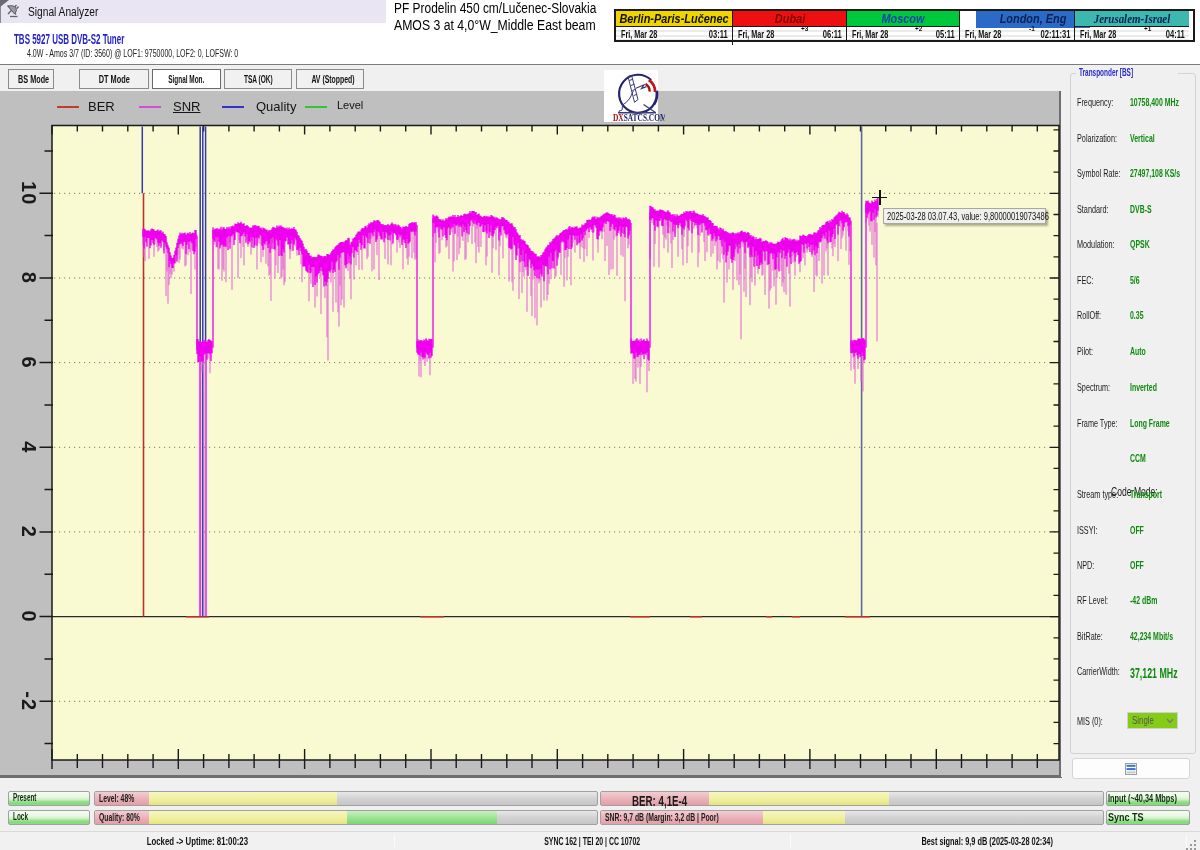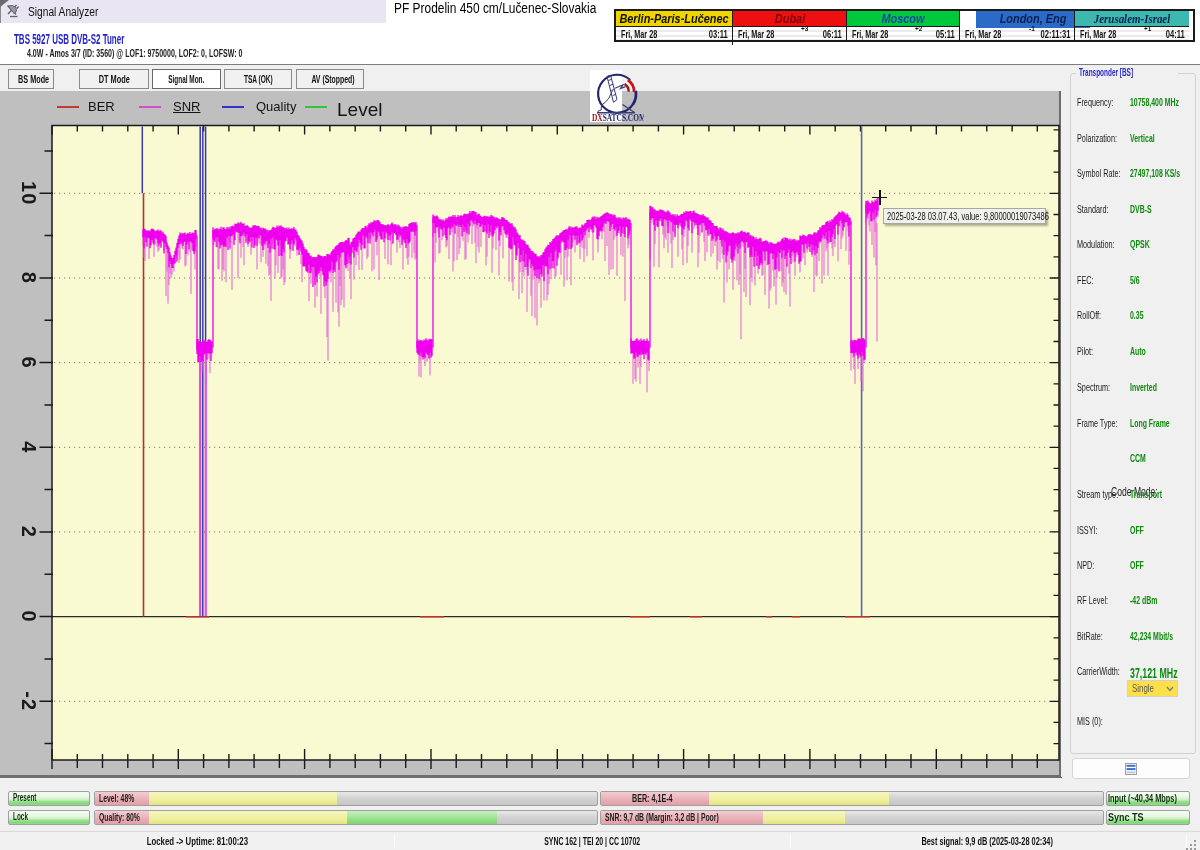--- a/index.html
+++ b/index.html
@@ -21,24 +21,25 @@
     <path d="M2.5,2.5 L11,11.5"></path>
     <path d="M11.5,2 L3,11"></path>
     <path d="M3,3 Q8,1.5 11,4.5 Q12.5,8 9.5,11 Z" fill="#9a9aa4" stroke-width="1"></path>
     <path d="M5,13.5 L12.5,13.5"></path>
     <path d="M12,5.5 L13.5,3.5"></path>
   </g>
 </svg>
 <div class="abs" style="left:28px;top:5px;font-size:12px;color:#111;"><span class="cx" style="transform:scaleX(0.85);">Signal Analyzer</span></div>
 
 <div class="abs" style="left:14px;top:31px;font-size:14px;font-weight:bold;color:#2222cc;"><span class="cx" style="transform:scaleX(0.57);">TBS 5927 USB DVB-S2 Tuner</span></div>
-<div class="abs" style="left:27px;top:47px;font-size:11px;font-weight:bold;color:#222;"><span class="cx" style="transform:scaleX(0.64);">4.0W - Amos 3/7 (ID: 3560) @ LOF1: 9750000, LOF2: 0, LOFSW: 0</span></div>
+<div class="abs" style="left:27px;top:47px;font-size:11px;font-weight:normal;color:#222;"><span class="cx" style="transform:scaleX(0.64);">4.0W - Amos 3/7 (ID: 3560) @ LOF1: 9750000, LOF2: 0, LOFSW: 0</span></div>
 
 <div class="abs" style="left:394px;top:-1.5px;font-size:15.5px;color:#000;line-height:17.7px;z-index:30;">
   <div><span class="cx" style="transform:scaleX(0.77);">PF Prodelin 450 cm/Lučenec-Slovakia</span></div>
+  <div><span class="cx" style="transform:scaleX(0.79);">AMOS 3 at 4,0°W_Middle East beam</span></div>
 </div>
 
 <div class="abs" id="clocks" style="left:614px;top:9px;width:581px;height:33px;border:2px solid #1a1a1a;background:#fff;z-index:30;">
 <div class="abs" style="left:0px;top:0;width:116px;height:29px;">
 <div class="abs" style="left:0;top:0;width:100%;height:16px;background:#f0d400;border-bottom:1.2px solid #1a1a1a;font-size:13px;font-style:italic;font-weight:bold;color:#111100;line-height:15.5px;">
         <span style="position:absolute;left:50%;white-space:nowrap;transform:translateX(-50%) scaleX(0.84);transform-origin:center;">Berlin-Paris-Lučenec</span>
       </div>
 <div class="abs" style="left:0;top:16.5px;width:100%;height:12.5px;background:repeating-linear-gradient(#ffffff 0 2.4px, #ebebeb 2.4px 4.4px);"></div>
 <div class="abs" style="left:5px;top:16.5px;font-size:11.5px;font-weight:bold;color:#111;"><span class="cx" style="transform:scaleX(0.63);">Fri, Mar 28</span></div>
 <div class="abs" style="right:4px;top:16.5px;font-size:11.5px;font-weight:bold;color:#111;"><span class="cx" style="transform:scaleX(0.66);transform-origin:right center;">03:11</span></div>
@@ -95,21 +96,21 @@
 <div class="abs" style="left:0;top:91px;width:1061px;height:686px;background:#bfbfbf;border-right:2px solid #6e6e6e;border-bottom:2px solid #6e6e6e;"></div>
 
 <div class="abs" id="legend">
 <div class="abs" style="left:57px;top:106px;width:22px;height:2px;background:#c23b33;"></div>
 <div class="abs" style="left:88px;top:99px;font-size:13px;color:#141414;">BER</div>
 <div class="abs" style="left:139px;top:106px;width:22px;height:2px;background:#d24fd2;"></div>
 <div class="abs" style="left:173px;top:99px;font-size:13px;color:#141414;text-decoration:underline;">SNR</div>
 <div class="abs" style="left:222px;top:106px;width:22px;height:2px;background:#3333cc;"></div>
 <div class="abs" style="left:256px;top:99px;font-size:13px;color:#141414;">Quality</div>
 <div class="abs" style="left:305px;top:106px;width:22px;height:2px;background:#35c435;"></div>
-<div class="abs" style="left:337px;top:99px;font-size:19px;color:#141414;">Level</div>
+<div class="abs" style="left:337px;top:99px;font-size:11px;color:#141414;">Level</div>
 </div>
 
 <div class="abs" style="left:52px;top:125px;width:1007px;height:635px;background:#fafad2;"></div>
 
 <svg id="chartsvg" class="abs" style="left:0;top:91px;" width="1062" height="686" viewBox="0 91 1062 686">
 <line x1="54.0" y1="193.3" x2="1058.0" y2="193.3" stroke="#7c7c66" stroke-width="1" stroke-dasharray="1.2 3.8"></line>
 <line x1="54.0" y1="278.0" x2="1058.0" y2="278.0" stroke="#7c7c66" stroke-width="1" stroke-dasharray="1.2 3.8"></line>
 <line x1="54.0" y1="362.6" x2="1058.0" y2="362.6" stroke="#7c7c66" stroke-width="1" stroke-dasharray="1.2 3.8"></line>
 <line x1="54.0" y1="447.3" x2="1058.0" y2="447.3" stroke="#7c7c66" stroke-width="1" stroke-dasharray="1.2 3.8"></line>
 <line x1="54.0" y1="531.9" x2="1058.0" y2="531.9" stroke="#7c7c66" stroke-width="1" stroke-dasharray="1.2 3.8"></line>
@@ -135,21 +136,21 @@
 <path d="M197,235.6V349.9M213,347.8V227.2M417,225.0V347.8M433,347.8V218.7M631,222.9V347.8M650,347.8V212.3M851,220.8V347.8M866,347.8V204.3" stroke="#ee00ee" stroke-width="1.3" fill="none"></path>
 <path d="M143,228.7V237.0M144,228.6V248.4M145,229.2V237.1M146,230.2V242.2M147,231.0V246.8M148,230.3V238.0M149,230.5V237.9M150,231.3V248.3M151,229.2V245.6M152,228.6V239.9M153,228.9V243.2M154,229.5V244.7M155,231.0V238.2M156,230.9V238.6M157,230.2V239.6M158,229.6V243.2M159,231.3V245.8M160,230.3V243.0M161,230.3V247.8M162,232.7V240.4M163,231.6V242.0M164,233.9V253.5M165,234.3V243.4M166,235.9V247.2M167,242.3V249.0M168,245.2V252.9M169,247.4V267.3M170,252.3V261.3M171,255.4V263.9M172,258.0V268.0M173,257.8V268.0M174,254.9V263.4M175,250.7V263.5M176,247.6V255.5M177,242.7V261.6M178,238.7V248.0M179,235.6V244.4M180,232.4V243.9M181,234.2V242.6M182,232.8V243.9M183,233.8V246.1M184,233.0V241.9M185,232.4V241.4M186,234.7V254.0M187,233.5V244.7M188,232.8V242.1M189,233.8V249.2M190,232.1V241.5M191,234.0V241.6M192,233.0V243.3M193,232.6V251.0M194,233.3V254.2M195,230.1V251.7M196,230.1V239.3M197,339.0V354.0M198,339.1V362.5M199,341.3V362.0M200,342.1V356.5M201,341.8V361.9M202,341.9V360.7M203,340.5V361.4M204,341.5V354.8M205,339.8V353.4M206,342.1V353.7M207,341.8V359.8M208,340.1V353.3M209,339.1V353.5M210,339.9V353.7M211,340.6V360.9M212,341.4V353.3M213,229.9V239.1M214,229.8V240.4M215,228.4V241.7M216,228.9V237.3M217,227.9V247.3M218,229.4V237.3M219,228.6V241.7M220,229.2V248.5M221,226.8V245.5M222,229.6V243.9M223,227.2V245.6M224,227.3V246.9M225,229.1V245.5M226,229.0V247.1M227,227.1V237.4M228,228.6V250.0M229,226.7V236.0M230,228.5V248.7M231,226.3V236.2M232,226.3V236.3M233,225.4V234.4M234,226.4V245.0M235,223.6V240.0M236,224.0V231.5M237,223.7V232.4M238,222.2V232.0M239,223.3V232.9M240,223.0V243.3M241,221.7V236.2M242,223.5V235.9M243,223.8V234.3M244,223.3V232.4M245,226.0V236.4M246,225.7V242.7M247,225.1V234.2M248,226.1V244.2M249,227.2V241.1M250,227.9V242.3M251,227.6V236.9M252,227.4V247.4M253,225.3V237.2M254,225.7V248.1M255,224.9V245.5M256,225.6V237.7M257,226.2V245.7M258,225.8V237.6M259,226.0V238.5M260,227.9V235.1M261,227.6V235.8M262,229.5V245.7M263,227.5V250.1M264,228.2V243.3M265,228.6V244.4M266,229.8V241.4M267,229.6V240.8M268,231.5V248.1M269,230.0V243.9M270,230.4V252.8M271,229.9V238.7M272,228.2V248.8M273,226.7V237.6M274,227.3V248.9M275,227.9V249.8M276,227.7V239.3M277,225.6V240.5M278,227.2V245.5M279,225.6V256.1M280,226.5V239.9M281,225.3V255.6M282,226.7V256.1M283,226.9V249.2M284,227.9V252.5M285,227.7V241.6M286,228.7V241.1M287,227.4V237.6M288,229.3V244.4M289,227.5V244.4M290,229.2V249.3M291,228.5V243.8M292,228.2V239.9M293,228.7V250.8M294,226.9V244.6M295,229.2V237.9M296,229.8V240.3M297,231.7V249.9M298,234.9V249.5M299,235.8V255.1M300,238.1V247.8M301,239.4V251.2M302,240.8V254.5M303,243.6V266.5M304,246.8V266.4M305,249.4V266.6M306,249.1V270.8M307,250.4V271.7M308,252.9V272.8M309,253.0V264.7M310,255.7V273.2M311,255.5V272.7M312,257.6V267.1M313,257.0V287.1M314,257.0V267.1M315,257.1V284.9M316,257.6V276.4M317,256.8V282.4M318,254.8V273.8M319,254.6V272.9M320,255.6V270.7M321,255.7V267.2M322,256.0V271.3M323,257.2V275.2M324,255.9V286.5M325,256.1V281.3M326,256.4V285.8M327,254.1V282.2M328,253.9V279.0M329,254.7V271.1M330,254.5V272.4M331,252.4V269.7M332,251.0V261.8M333,249.2V273.0M334,249.5V269.8M335,247.3V271.9M336,246.0V262.5M337,245.3V260.7M338,244.7V255.0M339,243.3V269.8M340,242.4V257.5M341,242.0V252.9M342,242.0V252.7M343,241.7V252.0M344,242.4V252.3M345,241.1V265.3M346,240.1V268.3M347,240.3V264.1M348,238.1V253.9M349,237.7V263.2M350,244.7V256.5M351,242.2V264.4M352,241.5V253.3M353,238.6V247.2M354,237.9V257.5M355,236.9V250.2M356,234.7V250.5M357,233.6V252.0M358,231.7V246.8M359,231.2V239.8M360,232.0V242.9M361,229.7V249.7M362,228.2V245.1M363,227.9V235.5M364,228.3V248.6M365,226.3V248.6M366,225.7V236.3M367,227.5V238.0M368,225.1V242.9M369,223.3V232.7M370,223.7V243.8M371,222.0V232.3M372,223.1V233.8M373,222.1V236.2M374,220.2V231.9M375,220.5V229.4M376,221.4V242.0M377,219.9V239.6M378,220.1V231.2M379,220.8V232.6M380,221.7V236.0M381,224.1V239.4M382,224.4V239.4M383,224.0V231.7M384,225.3V242.3M385,225.0V238.2M386,225.6V232.0M387,225.0V233.6M388,224.1V240.0M389,225.2V235.5M390,225.3V240.6M391,223.8V234.7M392,222.4V231.7M393,223.8V243.6M394,225.2V232.9M395,224.0V233.5M396,224.4V235.3M397,226.2V239.9M398,224.4V239.4M399,225.3V234.5M400,226.6V236.8M401,227.2V235.0M402,228.4V244.9M403,226.4V239.6M404,227.0V239.7M405,226.6V243.0M406,226.1V248.1M407,226.7V238.9M408,226.8V243.8M409,224.1V243.1M410,222.9V241.8M411,223.2V231.5M412,222.1V231.9M413,223.0V230.4M414,222.0V232.3M415,223.0V235.5M416,222.0V231.3M417,341.3V352.7M418,339.2V354.7M419,341.1V354.2M420,340.1V355.8M421,340.3V352.5M422,340.2V357.1M423,341.2V359.4M424,339.5V357.1M425,340.4V358.4M426,338.3V352.5M427,339.7V353.9M428,341.1V354.9M429,338.7V358.6M430,339.2V352.8M431,338.9V357.8M432,339.3V356.1M433,214.4V223.0M434,215.7V223.0M435,216.8V233.3M436,215.7V227.6M437,215.5V227.4M438,216.8V226.6M439,219.1V237.4M440,219.5V227.2M441,219.2V229.6M442,220.4V229.2M443,219.3V236.4M444,220.9V227.6M445,220.2V234.9M446,218.0V238.1M447,219.3V240.2M448,217.8V228.4M449,216.6V227.1M450,216.9V235.1M451,216.3V228.7M452,216.7V226.2M453,214.9V227.4M454,216.8V224.1M455,215.1V233.8M456,217.2V225.3M457,217.0V225.8M458,215.0V224.2M459,216.8V226.7M460,215.9V225.2M461,215.0V226.9M462,216.1V236.5M463,215.5V224.4M464,214.1V232.1M465,213.4V226.8M466,214.6V230.2M467,214.1V233.0M468,213.7V223.6M469,213.2V234.4M470,211.0V225.9M471,212.8V220.8M472,211.1V219.8M473,211.1V222.5M474,211.0V224.2M475,212.3V220.4M476,212.1V223.8M477,215.0V225.2M478,213.9V222.9M479,213.4V222.8M480,215.4V227.0M481,215.8V226.0M482,217.1V224.2M483,217.0V232.1M484,215.9V232.3M485,215.8V225.0M486,216.8V231.4M487,216.1V233.8M488,217.0V224.2M489,216.2V238.1M490,216.9V232.2M491,215.1V225.6M492,215.5V235.6M493,216.4V236.6M494,216.7V233.8M495,218.3V230.1M496,217.3V226.7M497,217.5V228.2M498,218.6V226.0M499,218.8V240.5M500,219.8V232.2M501,218.9V235.6M502,217.0V226.5M503,217.2V225.9M504,218.0V230.1M505,219.2V233.6M506,220.0V234.6M507,220.0V234.9M508,221.4V233.6M509,221.9V247.8M510,223.8V248.3M511,223.3V249.4M512,223.2V248.7M513,225.7V236.9M514,227.5V244.8M515,227.1V245.7M516,229.2V259.9M517,232.2V255.5M518,233.6V243.1M519,235.5V248.3M520,235.1V262.2M521,239.0V255.1M522,240.2V261.2M523,239.4V250.1M524,240.8V261.4M525,241.3V267.1M526,244.3V253.4M527,244.4V266.7M528,245.1V275.7M529,247.5V259.1M530,248.6V260.1M531,250.7V268.0M532,251.1V263.9M533,251.4V266.3M534,252.8V270.6M535,254.1V276.1M536,253.7V268.9M537,256.3V278.3M538,256.6V269.7M539,256.2V278.8M540,257.2V269.0M541,254.9V274.2M542,254.9V276.5M543,252.5V265.2M544,251.7V281.3M545,249.3V265.8M546,247.5V266.6M547,246.6V266.4M548,244.8V274.3M549,245.1V256.8M550,241.9V269.2M551,242.8V252.7M552,241.0V268.3M553,238.9V260.9M554,238.6V268.5M555,237.4V251.4M556,236.0V249.4M557,235.1V265.7M558,236.3V257.6M559,234.9V252.2M560,233.3V253.1M561,232.7V242.5M562,232.1V240.7M563,230.8V242.3M564,230.1V242.3M565,229.9V250.1M566,228.9V250.0M567,229.8V247.9M568,228.5V239.6M569,226.4V248.9M570,226.2V235.2M571,228.3V248.9M572,227.1V247.6M573,227.2V235.5M574,228.0V235.6M575,226.5V239.8M576,226.7V235.8M577,226.3V245.2M578,228.4V235.5M579,228.0V243.2M580,227.4V242.2M581,227.6V234.3M582,224.5V240.6M583,225.4V238.1M584,224.8V232.0M585,223.2V235.2M586,222.9V230.7M587,220.0V229.0M588,220.1V228.1M589,219.5V232.0M590,219.9V227.2M591,219.4V229.8M592,217.5V228.9M593,216.5V232.7M594,217.2V225.3M595,216.2V225.4M596,219.0V227.8M597,216.7V239.1M598,217.6V239.4M599,217.5V235.9M600,217.2V231.3M601,216.2V230.3M602,215.7V231.3M603,214.7V227.3M604,213.7V223.4M605,213.5V222.2M606,212.8V224.1M607,212.3V221.2M608,212.7V221.1M609,213.6V221.9M610,214.1V230.9M611,214.4V226.8M612,213.9V223.7M613,215.8V224.1M614,214.4V229.1M615,215.0V230.6M616,217.5V227.3M617,217.6V235.7M618,218.6V233.0M619,217.1V230.7M620,218.4V226.6M621,217.4V236.8M622,219.4V233.0M623,217.5V227.0M624,217.8V233.9M625,218.5V237.2M626,217.1V226.5M627,218.6V227.2M628,219.5V238.5M629,218.7V235.3M630,219.9V230.8M631,338.4V353.7M632,341.0V353.1M633,340.9V353.5M634,340.6V358.7M635,340.9V358.3M636,339.3V352.5M637,338.3V356.6M638,340.7V357.1M639,339.4V354.6M640,341.4V355.1M641,338.4V352.6M642,340.8V355.0M643,340.2V354.0M644,339.1V359.2M645,341.1V353.8M646,340.9V354.8M647,338.5V352.5M648,340.7V359.5M649,341.2V360.4M650,205.8V219.4M651,206.0V220.1M652,207.2V217.9M653,207.3V218.3M654,209.3V224.9M655,209.3V230.8M656,211.1V220.4M657,210.6V226.5M658,210.7V226.8M659,210.6V220.2M660,209.3V221.1M661,210.1V218.6M662,209.7V225.7M663,210.2V226.3M664,211.0V219.4M665,211.7V219.0M666,212.2V220.4M667,211.4V220.1M668,210.3V233.1M669,211.8V220.2M670,212.6V220.5M671,214.5V221.9M672,214.7V221.8M673,214.1V231.6M674,215.5V224.4M675,214.3V236.9M676,216.5V224.9M677,214.3V224.8M678,215.6V228.2M679,216.1V225.2M680,215.3V223.0M681,214.2V226.6M682,213.7V234.8M683,213.9V228.0M684,211.7V229.6M685,212.9V226.3M686,210.9V219.7M687,211.5V221.6M688,211.2V228.1M689,211.7V230.6M690,210.9V219.2M691,210.9V221.0M692,212.9V233.3M693,211.2V221.8M694,210.4V222.3M695,212.6V225.4M696,213.3V223.2M697,213.2V224.9M698,214.0V234.9M699,214.5V224.8M700,215.0V225.3M701,214.8V223.4M702,215.6V232.6M703,214.1V222.9M704,215.8V223.3M705,216.3V225.7M706,217.1V229.9M707,217.9V229.9M708,217.2V235.2M709,219.9V228.4M710,220.1V233.9M711,221.1V234.2M712,223.1V240.8M713,222.9V238.8M714,226.0V232.9M715,225.8V236.2M716,226.3V241.5M717,225.9V239.6M718,227.9V236.0M719,229.8V236.4M720,227.3V240.1M721,227.9V240.1M722,229.7V246.5M723,228.6V239.5M724,230.8V254.7M725,231.6V241.8M726,231.0V262.4M727,232.0V255.5M728,232.5V251.8M729,233.2V245.8M730,233.3V245.7M731,233.6V259.1M732,232.8V262.7M733,232.3V259.9M734,233.0V256.8M735,234.3V249.1M736,233.1V243.5M737,233.7V246.4M738,232.3V253.5M739,233.4V243.9M740,232.0V248.4M741,231.0V242.1M742,230.5V241.1M743,232.2V241.7M744,232.0V243.2M745,231.8V252.9M746,233.2V242.1M747,233.0V241.7M748,231.9V247.7M749,232.9V246.4M750,235.4V257.3M751,235.1V255.3M752,237.0V257.1M753,235.7V246.8M754,237.1V266.8M755,239.2V256.8M756,237.3V251.0M757,239.3V266.0M758,238.9V255.4M759,238.7V268.9M760,237.8V265.3M761,238.4V262.7M762,241.9V264.6M763,240.9V250.5M764,241.3V251.9M765,240.9V260.7M766,240.3V251.1M767,241.0V251.4M768,241.8V264.8M769,243.7V264.1M770,242.2V253.7M771,242.2V253.0M772,242.7V253.4M773,243.5V259.3M774,244.1V253.8M775,243.5V269.7M776,244.2V269.2M777,242.9V257.3M778,241.4V251.9M779,242.3V271.4M780,242.0V253.0M781,240.5V249.6M782,239.1V258.1M783,237.8V250.8M784,240.2V250.3M785,237.2V258.9M786,237.8V255.7M787,238.0V266.7M788,238.7V252.7M789,240.3V249.4M790,238.4V257.5M791,240.4V264.0M792,239.2V252.1M793,239.8V250.8M794,238.7V252.9M795,239.5V261.5M796,241.3V253.0M797,239.7V251.8M798,240.9V255.0M799,240.1V263.8M800,235.6V262.0M801,236.1V261.1M802,236.0V243.9M803,234.5V244.9M804,235.0V252.8M805,236.1V243.6M806,236.0V244.0M807,236.4V248.4M808,235.0V243.0M809,234.0V247.0M810,234.3V252.1M811,234.2V244.7M812,234.8V254.6M813,234.4V244.4M814,232.6V250.3M815,232.3V255.3M816,233.3V246.2M817,232.4V253.3M818,230.5V248.0M819,229.9V241.8M820,226.9V242.6M821,228.1V241.6M822,225.5V238.1M823,224.9V234.1M824,224.9V235.9M825,224.6V238.7M826,221.9V232.3M827,221.6V240.6M828,221.0V243.2M829,222.8V230.8M830,220.3V242.3M831,221.7V242.1M832,218.9V236.9M833,220.1V234.1M834,217.4V228.8M835,216.4V239.1M836,215.6V225.5M837,214.8V224.2M838,213.4V234.4M839,211.7V226.0M840,212.2V220.9M841,213.1V219.8M842,210.8V223.3M843,212.2V230.8M844,212.1V227.2M845,213.7V222.4M846,214.9V221.9M847,213.2V222.3M848,214.8V226.3M849,217.2V236.4M850,217.6V224.9M851,340.5V353.0M852,340.0V353.3M853,341.4V352.7M854,339.8V356.5M855,339.9V353.1M856,340.5V352.5M857,340.3V355.2M858,338.6V358.7M859,338.5V354.6M860,338.4V357.2M861,339.2V356.0M862,338.7V352.6M863,338.1V356.1M864,338.4V360.2M865,339.9V359.6M866,200.8V213.0M867,201.2V217.6M868,200.5V214.1M869,202.4V212.2M870,203.3V210.9M871,203.3V221.2M872,200.5V221.2M873,202.1V212.8M874,202.2V219.8M875,199.6V209.4M876,200.9V217.6M877,198.8V215.6M878,198.1V210.7" stroke="#ee00ee" stroke-width="1.35" fill="none"></path>
 </svg>
 
 <div class="abs" style="left:872px;top:196.6px;width:15px;height:1.6px;background:#111;"></div>
 <div class="abs" style="left:879px;top:190px;width:1.6px;height:15px;background:#111;"></div>
 
 <div class="abs" style="left:883px;top:208px;width:163px;height:16px;background:#f0f0ec;border:1px solid #a8a8a0;box-shadow:2px 2px 2px rgba(80,80,60,0.45);z-index:40;font-size:10.5px;color:#111;line-height:14px;padding-left:3px;">
 <span class="cx" style="transform:scaleX(0.72);">2025-03-28 03.07.43, value: 9,80000019073486</span></div>
 
-<div class="abs" style="left:590px;top:70px;width:32px;height:52px;background:#fff;">
+<div class="abs" style="left:604px;top:70px;width:54px;height:52px;background:#fff;padding-left:7px;">
 <svg width="54" height="52" viewBox="0 0 54 52">
 
   <path d="M43.2,33.8 A19,19 0 1 1 40.2,10.0" fill="none" stroke="#23266e" stroke-width="2.2"></path>
   <path d="M45.7,20.7 A19,19 0 0 1 42.9,34.4" fill="none" stroke="#23266e" stroke-width="2.8"></path>
   <g stroke="#3a3d77" stroke-width="1" fill="none">
     <path d="M17,6.5 L20.5,5.2 L27,29.5 L23.5,32.3 Z"></path>
     <path d="M18.3,10.5 L22,9.2 M19.8,15.5 L23.4,14.2 M21.3,20.5 L24.9,19.2 M22.8,25.5 L26.2,24.2"></path>
     <path d="M22.5,20.5 L19,28 L15.2,32.5"></path>
     <path d="M15.2,32.5 Q10.2,34.5 11.2,38 Q12,40.5 9.7,40.5 Q7.2,40.5 8.2,42.5"></path>
     <path d="M25,18.2 L33,14.8 L30.5,18.6 L35.5,16.6" stroke-width="1.2"></path>
@@ -199,21 +200,21 @@
 <div class="abs" style="left:1130px;top:559.0px;font-size:11px;font-weight:bold;color:#0f8a0f;"><span class="cx" style="transform:scaleX(0.63);">OFF</span></div>
 <div class="abs" style="left:1077px;top:594.0px;font-size:11px;color:#1c1c1c;"><span class="cx" style="transform:scaleX(0.66);">RF Level:</span></div>
 <div class="abs" style="left:1130px;top:594.0px;font-size:11px;font-weight:bold;color:#0f8a0f;"><span class="cx" style="transform:scaleX(0.63);">-42 dBm</span></div>
 <div class="abs" style="left:1077px;top:629.5px;font-size:11px;color:#1c1c1c;"><span class="cx" style="transform:scaleX(0.66);">BitRate:</span></div>
 <div class="abs" style="left:1130px;top:629.5px;font-size:11px;font-weight:bold;color:#0f8a0f;"><span class="cx" style="transform:scaleX(0.63);">42,234 Mbit/s</span></div>
 <div class="abs" style="left:1077px;top:664.5px;font-size:11px;color:#1c1c1c;"><span class="cx" style="transform:scaleX(0.66);">CarrierWidth:</span></div>
 <div class="abs" style="left:1130px;top:664.5px;font-size:14px;font-weight:bold;color:#0f8a0f;"><span class="cx" style="transform:scaleX(0.63);">37,121 MHz</span></div>
 <div class="abs" style="left:1077px;top:715.0px;font-size:11px;color:#1c1c1c;"><span class="cx" style="transform:scaleX(0.66);">MIS (0):</span></div>
 </div>
 
-<div class="abs" style="left:1127px;top:680px;width:51px;height:17px;background:#fde047;border:1px solid #d0d0d0;font-size:10.5px;color:#555;line-height:15px;padding-left:4px;">
+<div class="abs" style="left:1127px;top:712px;width:51px;height:17px;background:#84cc16;border:1px solid #d0d0d0;font-size:10.5px;color:#555;line-height:15px;padding-left:4px;">
   <span class="cx" style="transform:scaleX(0.75);">Single</span>
   <svg class="abs" style="right:3px;top:5px;" width="8" height="6" viewBox="0 0 8 6">
       <path d="M1,1 L4,4.5 L7,1" stroke="#777" stroke-width="1.2" fill="none"></path>
     </svg>
 </div>
 
 <div class="abs" style="left:1072px;top:758px;width:118px;height:21px;background:#fdfdfd;border:1px solid #d5d5d5;border-radius:3px;"></div>
 <svg class="abs" style="left:1125px;top:763px;" width="12" height="12" viewBox="0 0 12 12">
   <rect x="0.5" y="0.5" width="11" height="11" fill="#fff" stroke="#9aa0a8"></rect>
   <rect x="1.5" y="1.8" width="9" height="2" fill="#3a70d0"></rect>
@@ -232,21 +233,21 @@
 <div class="abs" style="left:148.5px;top:791.5px;width:188px;height:13px;background:linear-gradient(#f6f6c0 0%, #efef9e 60%, #e3e382 100%);"></div>
 <div class="abs" style="left:99px;top:792.0px;font-size:11px;font-weight:bold;color:#1b1b1b;"><span class="cx" style="transform:scaleX(0.62);">Level: 48%</span></div>
 <div class="abs" style="left:93.5px;top:809.7px;width:504px;height:15px;background:linear-gradient(#e8e8e8 0%, #d2d2d2 50%, #c6c6c6 100%);border:1px solid #a0a0a0;border-radius:2px;"></div>
 <div class="abs" style="left:94.5px;top:810.7px;width:54px;height:13px;background:linear-gradient(#f2cdd1 0%, #e7aab1 70%, #e2a0a8 100%);"></div>
 <div class="abs" style="left:148.5px;top:810.7px;width:198px;height:13px;background:linear-gradient(#f6f6c0 0%, #efef9e 60%, #e3e382 100%);"></div>
 <div class="abs" style="left:346.5px;top:810.7px;width:150px;height:13px;background:linear-gradient(#c9efc0 0%, #8fdf85 70%, #7ed374 100%);"></div>
 <div class="abs" style="left:99px;top:811.2px;font-size:11px;font-weight:bold;color:#1b1b1b;"><span class="cx" style="transform:scaleX(0.62);">Quality: 80%</span></div>
 <div class="abs" style="left:599.5px;top:790.5px;width:504px;height:15px;background:linear-gradient(#e8e8e8 0%, #d2d2d2 50%, #c6c6c6 100%);border:1px solid #a0a0a0;border-radius:2px;"></div>
 <div class="abs" style="left:600.5px;top:791.5px;width:108px;height:13px;background:linear-gradient(#f2cdd1 0%, #e7aab1 70%, #e2a0a8 100%);"></div>
 <div class="abs" style="left:708.5px;top:791.5px;width:180px;height:13px;background:linear-gradient(#f6f6c0 0%, #efef9e 60%, #e3e382 100%);"></div>
-<div class="abs" style="left:605px;top:792.0px;font-size:11px;font-weight:bold;color:#1b1b1b;padding-left:27px;"><span class="cx" style="transform:scaleX(0.65);">BER: 4,1E-4</span></div>
+<div class="abs" style="left:605px;top:792.0px;font-size:15px;font-weight:bold;color:#1b1b1b;padding-left:27px;"><span class="cx" style="transform:scaleX(0.65);">BER: 4,1E-4</span></div>
 <div class="abs" style="left:599.5px;top:809.7px;width:504px;height:15px;background:linear-gradient(#e8e8e8 0%, #d2d2d2 50%, #c6c6c6 100%);border:1px solid #a0a0a0;border-radius:2px;"></div>
 <div class="abs" style="left:600.5px;top:810.7px;width:162px;height:13px;background:linear-gradient(#f2cdd1 0%, #e7aab1 70%, #e2a0a8 100%);"></div>
 <div class="abs" style="left:762.5px;top:810.7px;width:82px;height:13px;background:linear-gradient(#f6f6c0 0%, #efef9e 60%, #e3e382 100%);"></div>
 <div class="abs" style="left:605px;top:811.2px;font-size:11px;font-weight:bold;color:#1b1b1b;"><span class="cx" style="transform:scaleX(0.62);">SNR: 9,7 dB (Margin: 3,2 dB | Poor)</span></div>
 <div class="abs" style="left:1105.5px;top:790.5px;width:84px;height:15px;background:linear-gradient(#f4fcf2 0%, #e9f8e4 38%, #cff0c5 58%, #98e08e 74%, #82da7b 88%, #8cdd85 100%);border:1px solid #a0a0a0;border-radius:2px;"></div>
 <div class="abs" style="left:1105.5px;top:809.7px;width:84px;height:15px;background:linear-gradient(#f4fcf2 0%, #e9f8e4 38%, #cff0c5 58%, #98e08e 74%, #82da7b 88%, #8cdd85 100%);border:1px solid #a0a0a0;border-radius:2px;"></div>
 <div class="abs" style="left:1108px;top:792.0px;font-size:11.5px;font-weight:bold;color:#0c2e0c;"><span class="cx" style="transform:scaleX(0.64);">Input (~40,34 Mbps)</span></div>
 <div class="abs" style="left:1108px;top:811.2px;font-size:11px;font-weight:bold;color:#0c2e0c;"><span class="cx" style="transform:scaleX(0.82);">Sync TS</span></div>
 </div>
 

